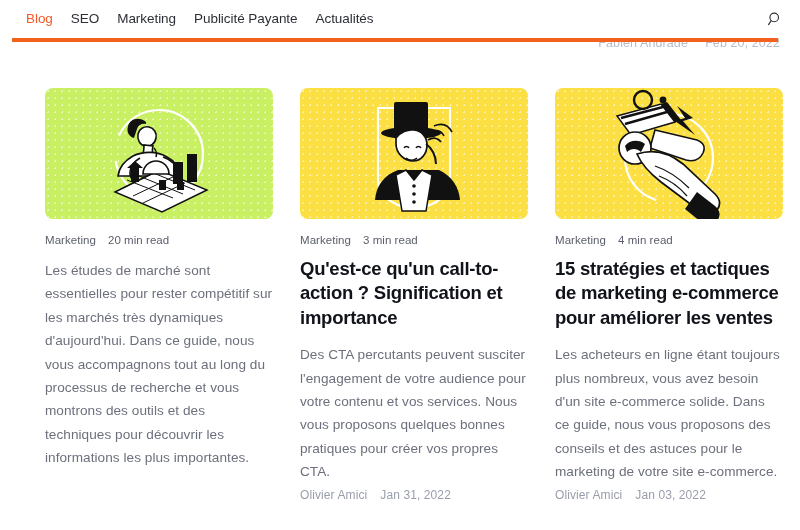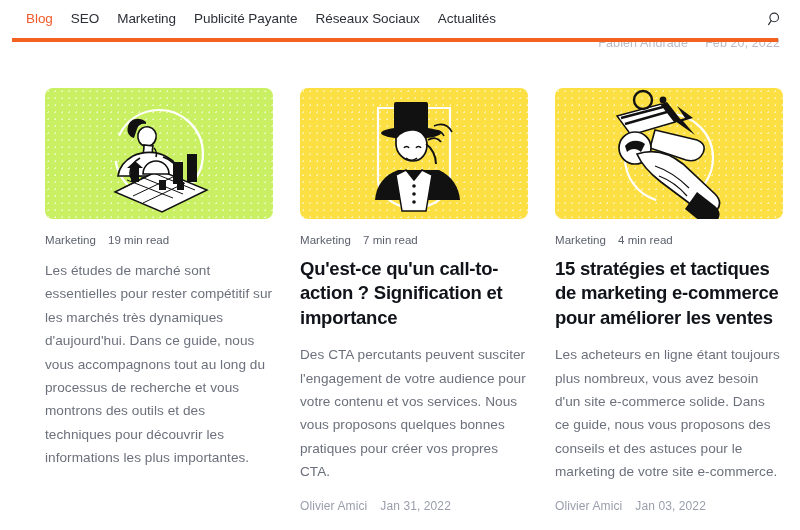--- a/index.html
+++ b/index.html
@@ -135,21 +135,21 @@
     letter-spacing: -0.25px;
   }
   .card-excerpt {
     margin-top: 13px;
     font-size: 13.6px;
     line-height: 1.72;
     color: #6c707c;
     letter-spacing: .05px;
   }
   .card-byline {
-    margin-top: 16px;
+    margin-top: 5px;
     font-size: 12px;
     color: #9a9eac;
     display: flex;
     align-items: flex-end;
     letter-spacing: .1px;
   }
   .card-byline .author { margin-right: 13px; }
 </style>
 </head>
 <body>
@@ -161,21 +161,20 @@
     <span class="sep"></span>
     <span>Feb 20, 2022</span>
   </div>
 
   <nav class="navbar">
     <div class="nav-inner">
       <span class="nav-item active">Blog</span>
       <span class="nav-item">SEO</span>
       <span class="nav-item">Marketing</span>
       <span class="nav-item">Publicité Payante</span>
-      <span class="nav-item">Réseaux Sociaux</span>
       <span class="nav-item">Actualités</span>
 
       <div class="nav-right">
         <span class="search-icon">
           <svg width="16" height="16" viewBox="0 0 16 16" fill="none">
             <circle cx="7.2" cy="6.4" r="4.3" stroke="#2c2f36" stroke-width="1.15"></circle>
             <line x1="4.2" y1="9.6" x2="1.6" y2="13.6" stroke="#2c2f36" stroke-width="1.15" stroke-linecap="round"></line>
           </svg>
         </span>
         <button class="cta-button">S</button>
@@ -208,21 +207,21 @@
             <path d="M98 86 a13 13 0 0 1 26 0 z" fill="#fff" stroke="#111" stroke-width="1.6"></path>
             <rect x="128" y="74" width="10" height="22" fill="#111"></rect>
             <rect x="142" y="66" width="10" height="28" fill="#111"></rect>
             <rect x="114" y="92" width="7" height="10" fill="#111"></rect>
             <rect x="132" y="94" width="7" height="8" fill="#111"></rect>
           </g>
         </svg>
       </div>
       <div class="card-meta">
         <span class="cat">Marketing</span>
-        <span class="read">19 min read</span>
+        <span class="read">20 min read</span>
       </div>
       <p class="card-excerpt">Les études de marché sont essentielles pour rester compétitif sur les marchés très dynamiques d'aujourd'hui. Dans ce guide, nous vous accompagnons tout au long du processus de recherche et vous montrons des outils et des techniques pour découvrir les informations les plus importantes.</p>
 
     </article>
 
     <article class="card">
       <div class="card-thumb yellow">
         <div class="dots"></div>
         <svg viewBox="0 0 228 131">
           <path d="M78 20 L150 20 L150 92 Q150 114 114 122 Q78 114 78 92 Z" fill="none" stroke="#ffffff" stroke-width="2.2"></path>
@@ -238,21 +237,21 @@
             <circle cx="114" cy="106" r="1.8" fill="#111"></circle>
             <circle cx="114" cy="114" r="1.8" fill="#111"></circle>
             <path d="M128 52 c5 -3 10 -2 13 2" stroke="#111" stroke-width="2" fill="none"></path>
             <path d="M130 44 q10 -4 14 4 M134 38 q12 -5 18 6" stroke="#111" stroke-width="1.6" fill="none"></path>
             <path d="M126 56 c6 4 10 12 10 20" stroke="#111" stroke-width="2" fill="none"></path>
           </g>
         </svg>
       </div>
       <div class="card-meta">
         <span class="cat">Marketing</span>
-        <span class="read">7 min read</span>
+        <span class="read">3 min read</span>
       </div>
       <h2 class="card-title">Qu'est-ce qu'un call-to-action ? Signification et importance</h2>
       <p class="card-excerpt">Des CTA percutants peuvent susciter l'engagement de votre audience pour votre contenu et vos services. Nous vous proposons quelques bonnes pratiques pour créer vos propres CTA.</p>
       <div class="card-byline">
         <span class="author">Olivier Amici</span>
         <span>Jan 31, 2022</span>
       </div>
     </article>
 
     <article class="card">

